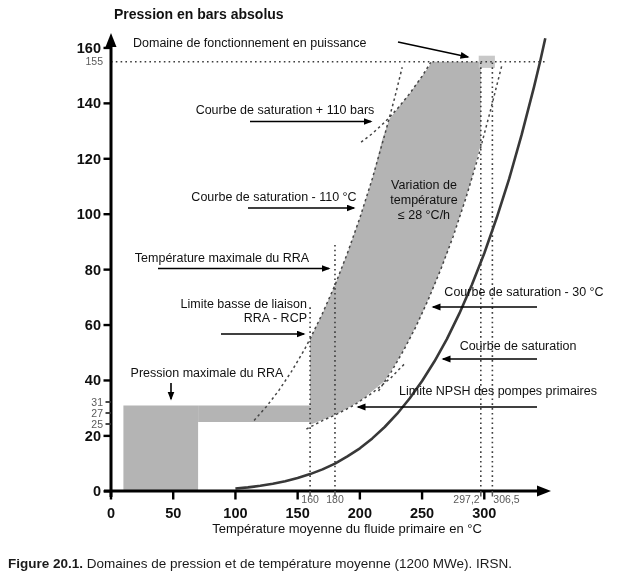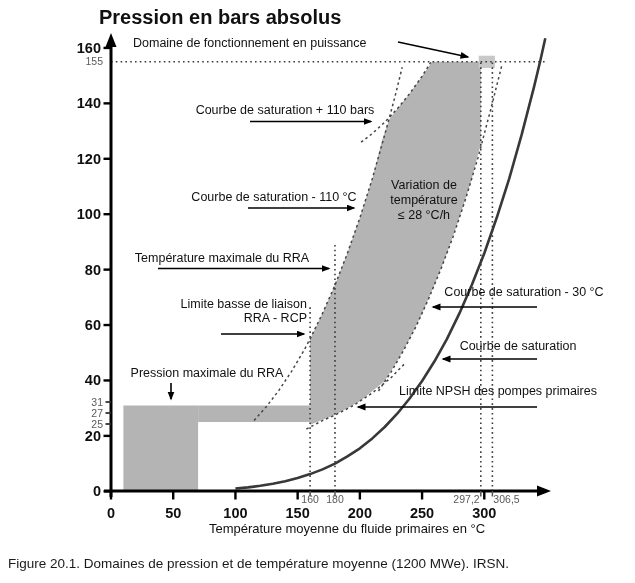--- a/index.html
+++ b/index.html
@@ -1,22 +1,22 @@
 <!DOCTYPE html>
 <html><head>
 <meta charset="utf-8">
 <style>
   html,body{margin:0;padding:0;background:#ffffff;}
   #stage{position:relative;width:635px;height:583px;background:#fff;overflow:hidden;
          font-family:"Liberation Sans",sans-serif;}
-  #ytitle{position:absolute;left:99px;top:6px;font-size:20px;font-weight:600;color:#111;}
+  #ytitle{position:absolute;left:114px;top:6px;font-size:14px;font-weight:600;color:#111;}
   #xtitle{position:absolute;left:147px;top:521px;width:400px;text-align:center;
           font-size:13px;color:#111;}
   #caption{position:absolute;left:8px;top:556px;font-size:13.5px;color:#1a1a1a;}
-  #caption .cap-b{font-weight:normal;}
+  #caption .cap-b{font-weight:bold;}
   svg text{font-family:"Liberation Sans",sans-serif;}
   .ann{font-size:12.5px;fill:#111;}
   .majlab{font-size:14.5px;font-weight:600;fill:#0f0f0f;}
   .minlab{font-size:10.5px;fill:#5a5a5a;}
 </style>
 </head>
 <body>
 
 <div id="stage">
   <div id="ytitle">Pression en bars absolus</div>
@@ -104,15 +104,15 @@
       <text x="307" y="308" text-anchor="end" class="ann"><tspan x="307" dy="0">Limite basse de liaison</tspan><tspan x="307" dy="14">RRA - RCP</tspan></text>
       <line x1="171" y1="383" x2="171" y2="399" stroke="#000" stroke-width="1.6" marker-end="url(#ah)"></line>
       <text x="207" y="377" text-anchor="middle" class="ann"><tspan x="207" dy="0">Pression maximale du RRA</tspan></text>
       <line x1="537" y1="307" x2="433" y2="307" stroke="#000" stroke-width="1.6" marker-end="url(#ah)"></line>
       <text x="524" y="296" text-anchor="middle" class="ann"><tspan x="524" dy="0">Courbe de saturation - 30 °C</tspan></text>
       <line x1="537" y1="359" x2="443" y2="359" stroke="#000" stroke-width="1.6" marker-end="url(#ah)"></line>
       <text x="518" y="350" text-anchor="middle" class="ann"><tspan x="518" dy="0">Courbe de saturation</tspan></text>
       <line x1="537" y1="407" x2="358" y2="407" stroke="#000" stroke-width="1.6" marker-end="url(#ah)"></line>
       <text x="498" y="395" text-anchor="middle" class="ann"><tspan x="498" dy="0">Limite NPSH des pompes primaires</tspan></text>
     </svg>
-  <div id="xtitle">Température moyenne du fluide primaires en °C</div>
+  <div id="xtitle">Température moyenne du fluide primaire en °C</div>
   <div id="caption"><span class="cap-b">Figure 20.1.</span> <span>Domaines de pression et de température moyenne (1200 MWe). IRSN.</span></div>
 </div>
 
 </body></html>

